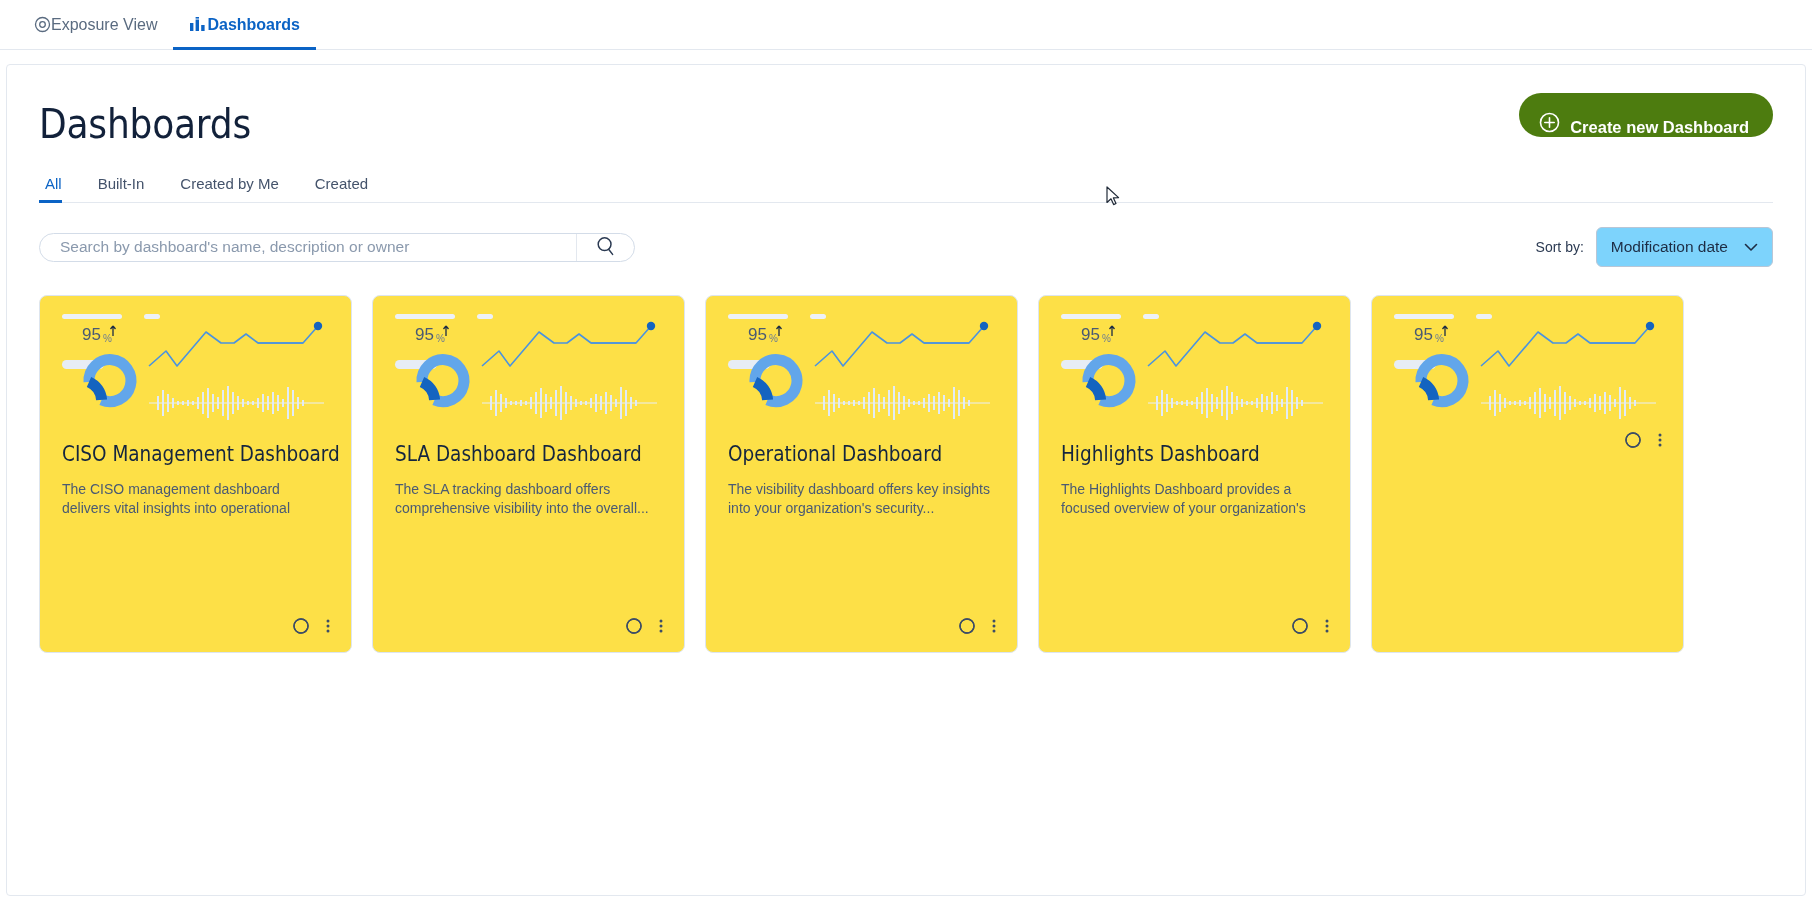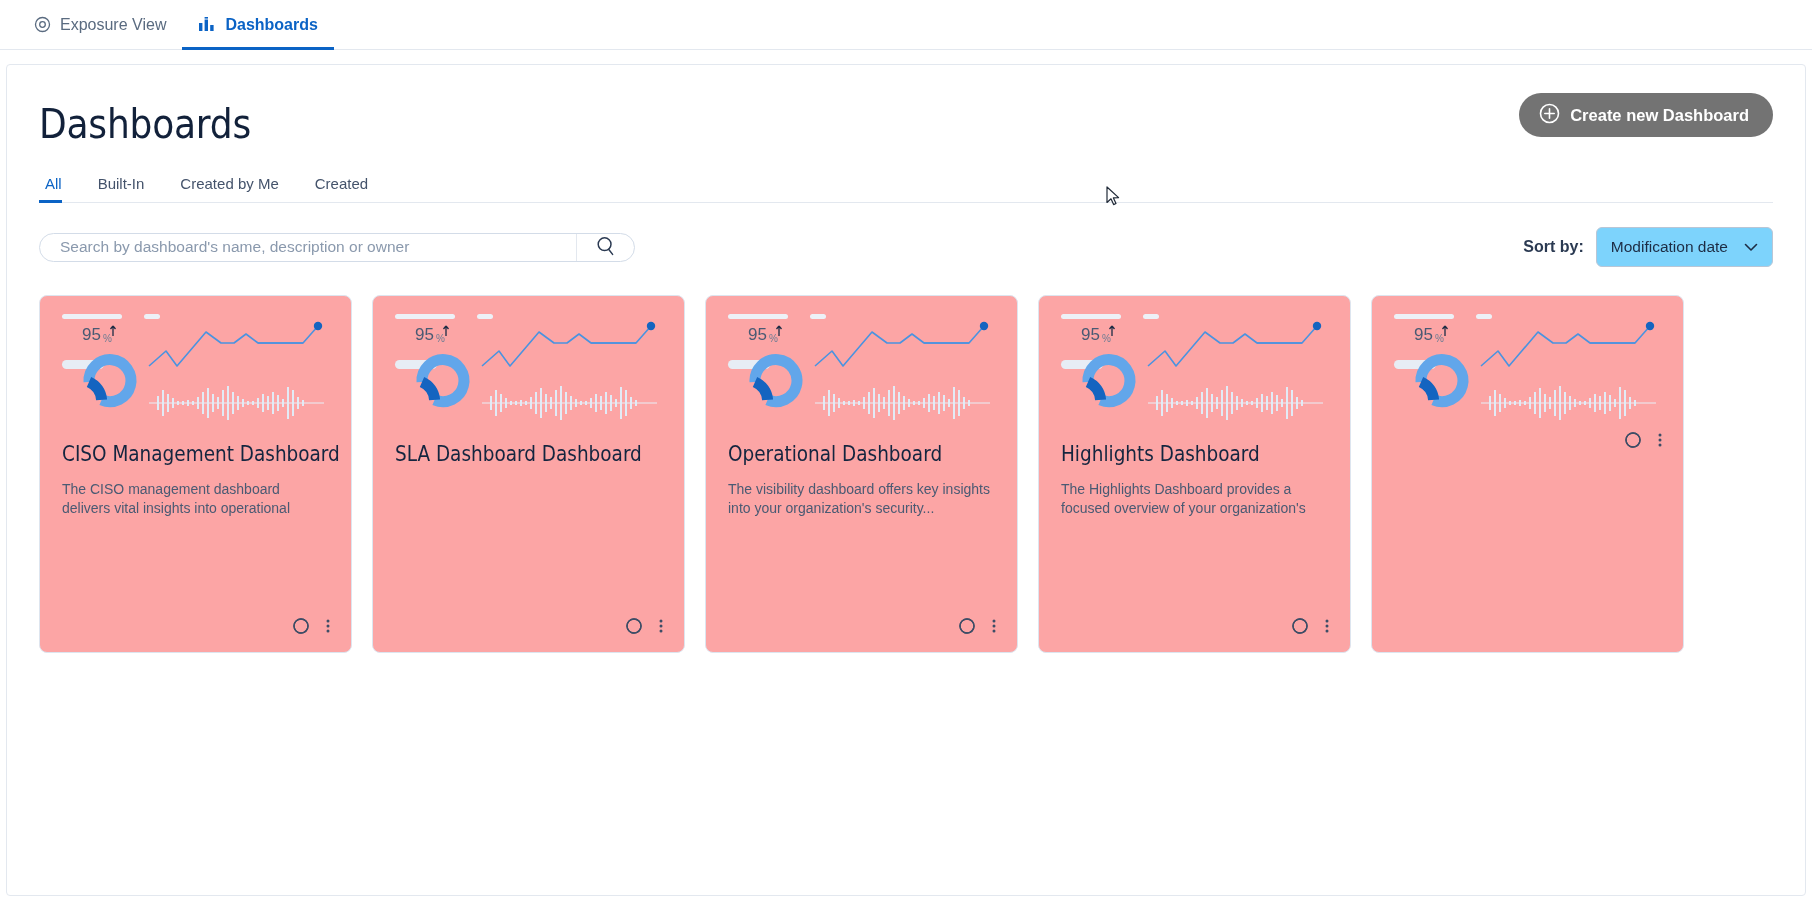--- a/index.html
+++ b/index.html
@@ -16,21 +16,20 @@
     height: 50px;
     display: flex;
     align-items: stretch;
     padding-left: 18px;
     border-bottom: 1px solid #e3e8ef;
     background: #ffffff;
   }
   .topbar-tab {
     display: flex;
     align-items: center;
-    gap: 9px;
     padding: 0 16px;
     font-size: 16px;
     color: #5a6b80;
     position: relative;
     cursor: pointer;
   }
   .topbar-tab.active { color: #0b63c5; font-weight: bold; }
   .topbar-tab.active::after {
     content: "";
     position: absolute;
@@ -62,23 +61,23 @@
     font-family: "DejaVu Sans Condensed", "Liberation Sans Narrow", "Liberation Sans", sans-serif;
     font-size: 40px;
     font-weight: normal;
     color: #12213a;
     letter-spacing: -0.2px;
     margin: 0;
     padding-top: 8px;
   }
   .create-btn {
     display: flex;
-    align-items: center;
+    align-items: flex-end;
     gap: 10px;
-    background: #737373;
+    background: #4d7c0f;
     color: #ffffff;
     border: none;
     border-radius: 24px;
     height: 44px;
     padding: 0 24px 0 20px;
     font-size: 16.5px;
     font-weight: bold;
     font-family: "Liberation Sans", sans-serif;
     cursor: pointer;
     white-space: nowrap;
@@ -144,21 +143,21 @@
     border: none;
     border-left: 1px solid #e3e8ef;
     background: transparent;
     display: flex;
     align-items: center;
     justify-content: center;
     cursor: pointer;
   }
 
   .sort-wrap { display: flex; align-items: center; gap: 12px; }
-  .sort-label { font-size: 16px; color: #2b3a52; font-weight: bold; }
+  .sort-label { font-size: 14px; color: #2b3a52; }
   .sort-select {
     display: flex;
     align-items: center;
     justify-content: space-between;
     gap: 16px;
     min-width: 168px;
     height: 40px;
     padding: 0 14px;
     border: 1px solid #b9c6d6;
     border-radius: 6px;
@@ -172,21 +171,21 @@
   .grid {
     display: flex;
     gap: 20px;
     margin: 28px 32px 0 32px;
   }
   .card {
     width: 313px;
     height: 358px;
     border: 1px solid #dde5ef;
     border-radius: 8px;
-    background: #fca5a5;
+    background: #fde047;
     display: flex;
     flex-direction: column;
     cursor: pointer;
     overflow: hidden;
   }
   .card-thumb {
     height: 134px;
     padding: 14px 16px 0 16px;
     position: relative;
   }
@@ -425,20 +424,21 @@
               <rect x="226" y="89" width="2" height="8"></rect>
             <rect x="231" y="77" width="2" height="32"></rect>
               <rect x="236" y="80" width="2" height="26"></rect>
             <rect x="241" y="87" width="2" height="12"></rect>
               <rect x="246" y="90" width="2" height="6"></rect>
           </g>
         </svg>
       </div>
       <div class="card-body">
         <h3 class="card-title">SLA Dashboard Dashboard</h3>
+        <p class="card-desc">The SLA tracking dashboard offers comprehensive visibility into the overall...</p>
       </div>
       <div class="card-foot">
         <span class="foot-icon">
           <svg width="20" height="20" viewBox="0 0 20 20">
             <circle cx="10" cy="10" r="7" fill="none" stroke="#3d4d66" stroke-width="1.4"></circle>
             <circle cx="10" cy="10" r="7" fill="none" stroke="#3d4d66" stroke-width="1.4" transform="rotate(22 10 10)"></circle>
           </svg>
         </span>
         <span class="foot-icon">
           <svg width="6" height="20" viewBox="0 0 6 20">

